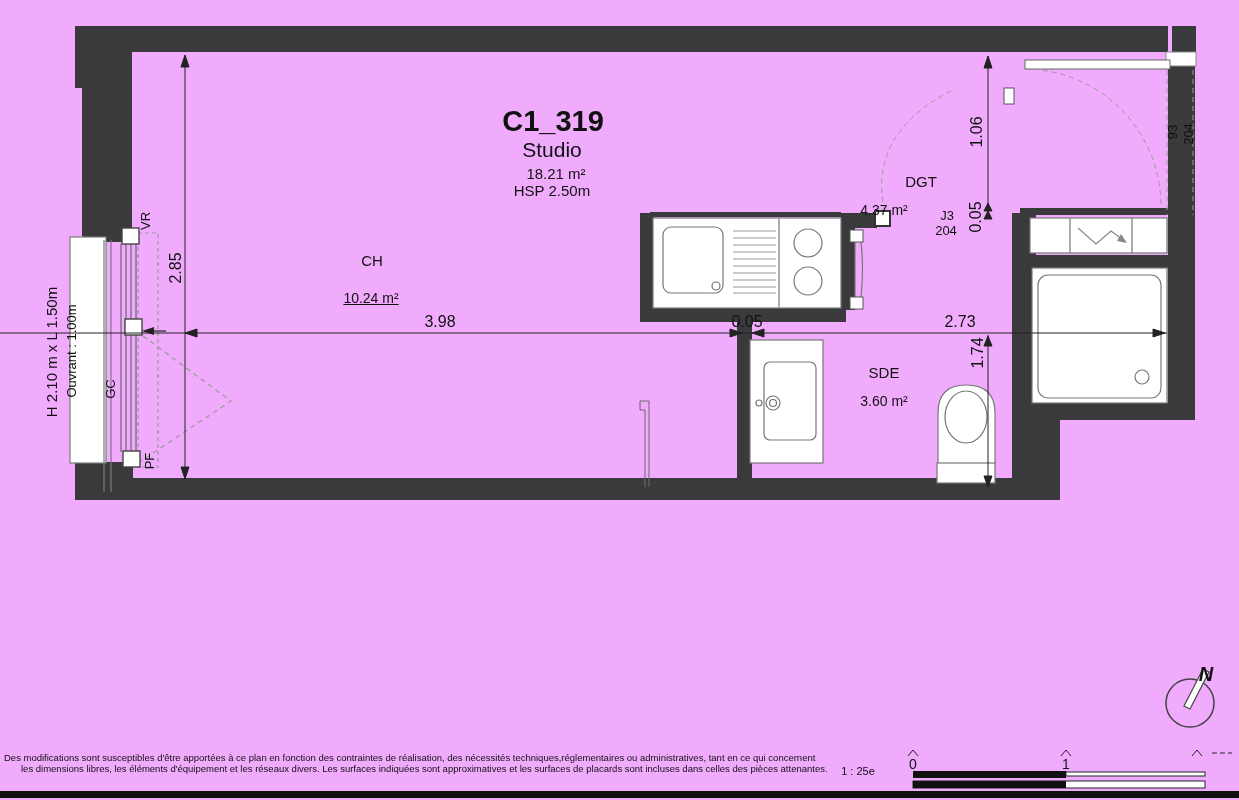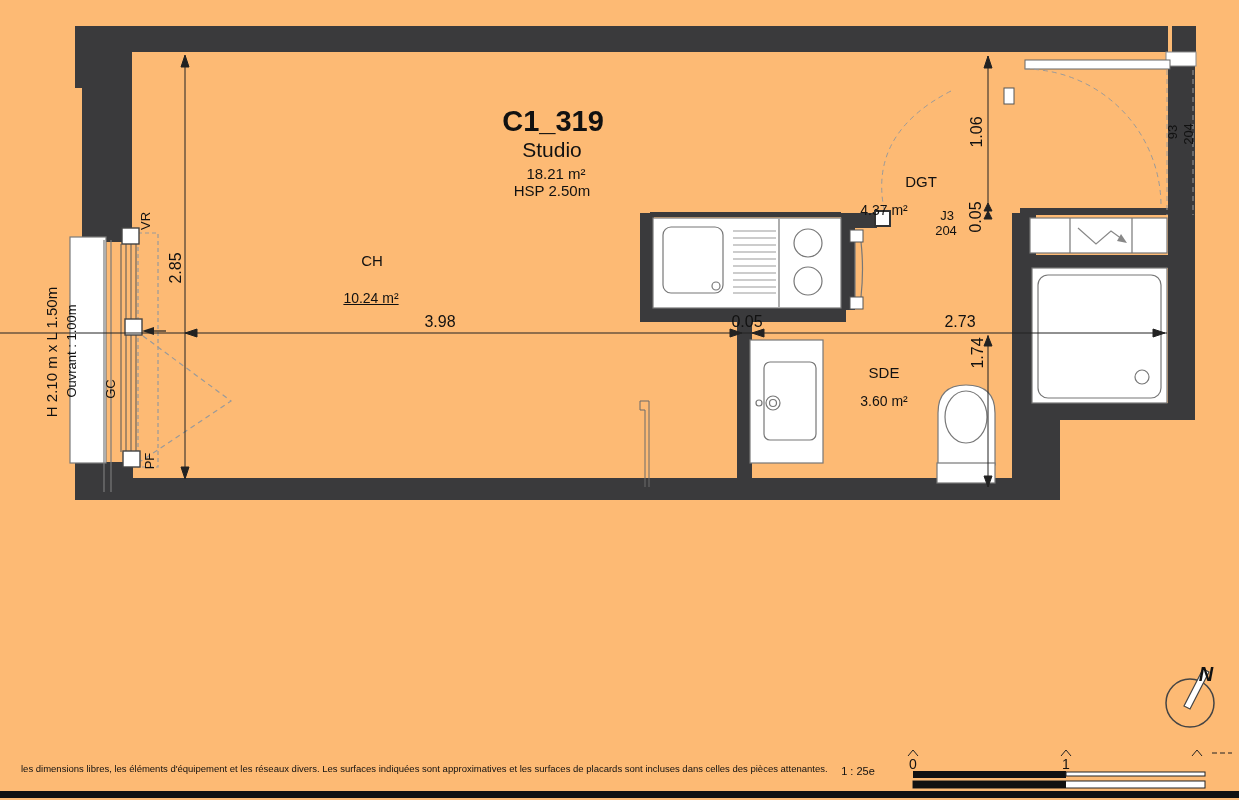--- a/index.html
+++ b/index.html
@@ -1,16 +1,16 @@
 <!DOCTYPE html>
 <html><head>
 <meta charset="utf-8">
 <style>
   html,body{margin:0;padding:0;background:#ffffff;}
-  #stage{position:relative;width:1239px;height:800px;background:#fdba74;overflow:hidden;
+  #stage{position:relative;width:1239px;height:800px;background:#f0abfc;overflow:hidden;
          font-family:"Liberation Sans",sans-serif;color:#1a1a1a;}
   #plan-svg{position:absolute;left:0;top:0;}
   .lbl{position:absolute;white-space:nowrap;transform:translate(-50%,-50%);color:#111;}
   .rot{transform:translate(-50%,-50%) rotate(-90deg);}
   .lbl-left{position:absolute;white-space:nowrap;transform:none;color:#111;}
   .b{font-weight:bold;}
   .it{font-style:italic;font-weight:bold;}
 </style>
 </head>
 <body>
@@ -191,15 +191,16 @@
   <div class="lbl rot" style="left:51px;top:352px;font-size:15px;">H 2.10 m x L 1.50m</div>
   <div class="lbl rot" style="left:71px;top:351px;font-size:13px;">Ouvrant : 1.00m</div>
 
   <div class="lbl" style="left:858px;top:771px;font-size:11px;">1 : 25e</div>
   <div class="lbl" style="left:913px;top:764px;font-size:14px;">0</div>
   <div class="lbl" style="left:1066px;top:764px;font-size:14px;">1</div>
   <div class="lbl" style="left:1273px;top:764px;font-size:14px;">2m</div>
 
   <div class="lbl it" style="left:1206px;top:674px;font-size:20px;">N</div>
 
+  <div class="lbl-left" style="left:4px;top:752px;font-size:9.5px;">Des modifications sont susceptibles d'être apportées à ce plan en fonction des contraintes de réalisation, des nécessités techniques,réglementaires ou administratives, tant en ce qui concernent</div>
   <div class="lbl-left" style="left:4px;top:763px;font-size:9.5px;padding-left:17px;">les dimensions libres, les éléments d'équipement et les réseaux divers. Les surfaces indiquées sont approximatives et les surfaces de placards sont incluses dans celles des pièces attenantes.</div>
 
 </div>
 
 </body></html>

